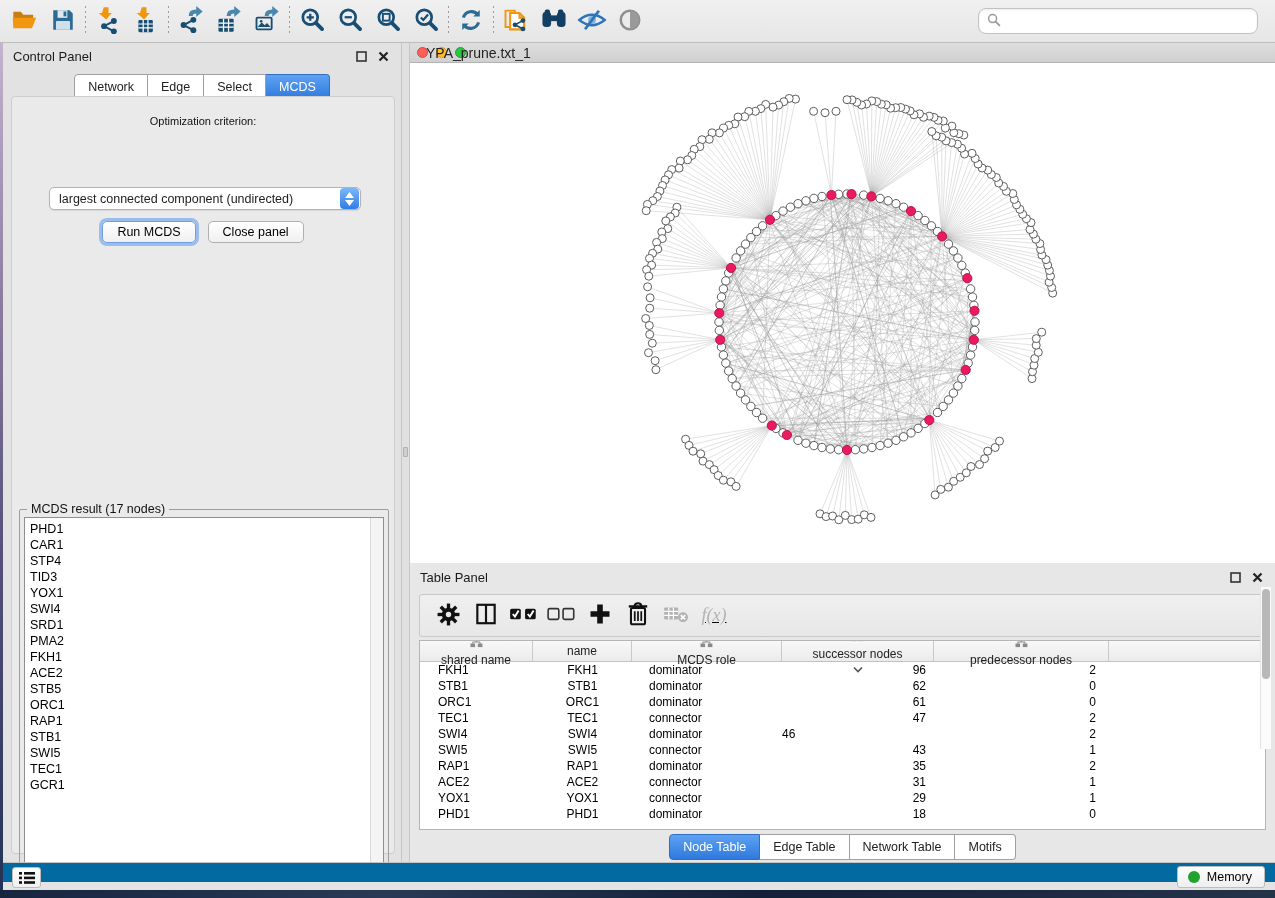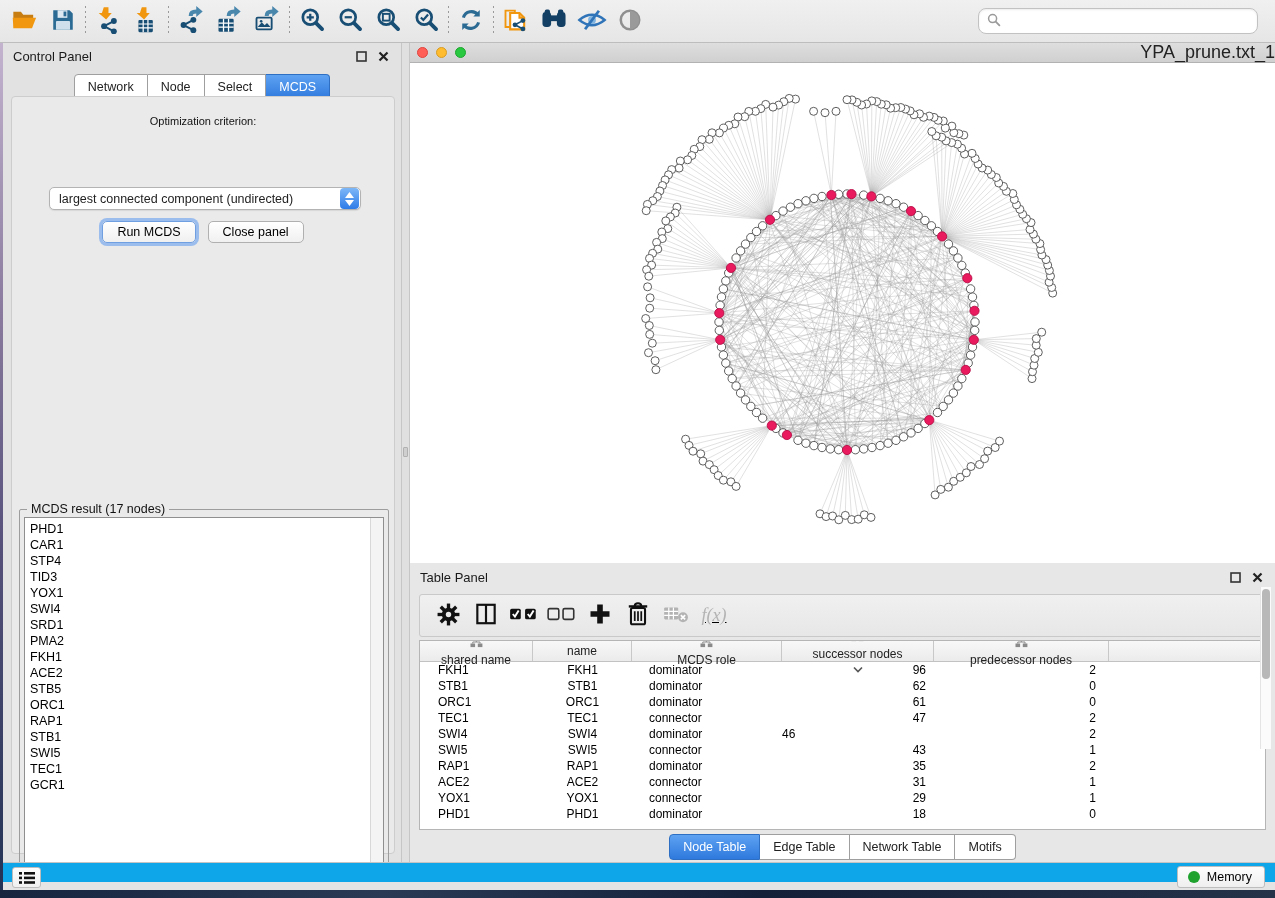--- a/index.html
+++ b/index.html
@@ -70,21 +70,21 @@
     background:#cfcfcf; border:1px solid #b0b0b0; border-radius:1px; }
 
   
   .network-panel { position:absolute; left:410px; top:43px; width:865px; height:520px; background:#fff; }
   .net-titlebar { height:20px; background:linear-gradient(#dedede,#d0d0d0); border-bottom:1px solid #b2b2b2;
     display:flex; align-items:center; padding:0 7px; position:relative; }
   .traffic { width:11px; height:11px; border-radius:50%; margin-right:8px; flex:0 0 auto; cursor:pointer; }
   .t-red { background:#ff5f57; border:0.5px solid #e0443e; }
   .t-yellow { background:#febc2e; border:0.5px solid #d89c22; }
   .t-green { background:#28c840; border:0.5px solid #1da62f; }
-  .net-title { position:absolute; left:16px; right:0; text-align:right; font-size:18px; color:#222; }
+  .net-title { position:absolute; left:16px; right:0; text-align:left; font-size:14px; color:#222; }
   .net-canvas { position:absolute; left:0; top:20px; width:865px; height:500px; background:#fff; cursor:default; }
 
   
   .table-panel { position:absolute; left:410px; top:563px; width:865px; height:299px; background:#e7e7e7; }
   .tp-toolbar { position:absolute; left:9px; top:31px; width:847px; height:43px;
     background:linear-gradient(#f0f0f0,#e7e7e7); border:1px solid #c9c9c9; border-radius:3px;
     display:flex; align-items:center; padding-left:10px; gap:2px; }
   .tp-btn { width:36px; height:34px; display:flex; align-items:center; justify-content:center;
     background:none; border:none; cursor:pointer;text-decoration:underline; }
   .tp-btn.disabled { cursor:default; }
@@ -94,21 +94,21 @@
   .thead { display:flex; height:21px; border-bottom:1px solid #c2c2c2; background:linear-gradient(#f8f8f8,#ebebeb); }
   .th { display:flex; align-items:center; justify-content:center; gap:5px; border-right:1px solid #c8c8c8;
     font-size:12px; color:#222; position:relative; cursor:pointer;flex-direction:column; }
   .trow { display:flex; height:16px; align-items:center; cursor:default; }
   .td { font-size:12px; color:#000; white-space:nowrap; overflow:hidden; }
   .table-scroll { position:absolute; right:4px; top:24px; width:11px; height:162px; background:#fbfbfb; border-left:1px solid #e4e4e4; }
   .table-scroll .thumb { position:absolute; left:1px; top:2px; width:8px; height:90px; background:#b8b8b8; border-radius:4px; }
   .bottom-tabs { position:absolute; left:0; right:0; top:271px; display:flex; justify-content:center; }
 
   
-  .statusbar { position:absolute; left:3px; top:862px; width:1272px; height:20px; background:#0ea5e9; border-top:1px solid #c4c4c4; }
+  .statusbar { position:absolute; left:3px; top:862px; width:1272px; height:20px; background:#0369a1; border-top:1px solid #c4c4c4; }
   .status-left-btn { position:absolute; left:9px; top:4px; width:29px; height:21px;
     background:linear-gradient(#fdfdfd,#f0f0f0); border:1px solid #bdbdbd; border-radius:3px;
     display:flex; align-items:center; justify-content:center; cursor:pointer; }
   .memory-btn { position:absolute; right:10px; top:3px; height:22px; padding:0 12px 0 10px;
     background:linear-gradient(#fdfdfd,#efefef); border:1px solid #bdbdbd; border-radius:3px;
     display:flex; align-items:center; gap:7px; font-size:12.5px; cursor:pointer; }
   .mem-dot { width:12px; height:12px; border-radius:50%; }
   .wallpaper-bottom { position:absolute; left:0; top:890px; width:1275px; height:8px;
     background:linear-gradient(90deg,#17253f,#2a3a55 30%,#141f38 60%,#253349); }
 </style>
@@ -287,21 +287,21 @@
           </svg>
       </button>
       <button class="mini-btn">
         <svg width="11" height="11">
             <path d="M1.5 1.5 L9.5 9.5 M9.5 1.5 L1.5 9.5" stroke="#222" stroke-width="2.2"></path>
           </svg>
       </button>
     </div>
     <div class="tabs-row" id="cp-tabs">
         <div class="tab">Network</div>
-        <div class="tab">Node</div>
+        <div class="tab">Edge</div>
         <div class="tab">Select</div>
         <div class="tab active">MCDS</div>
       </div>
     <div class="cp-card">
       <div class="opt-label">Optimization criterion:</div>
       <div class="select">
         <span class="sel-text">largest connected component (undirected)</span>
         <span class="spin">
           <svg width="9" height="6">
               <path d="M4.5 0 L9 6 L0 6 Z" fill="#fff"></path>

